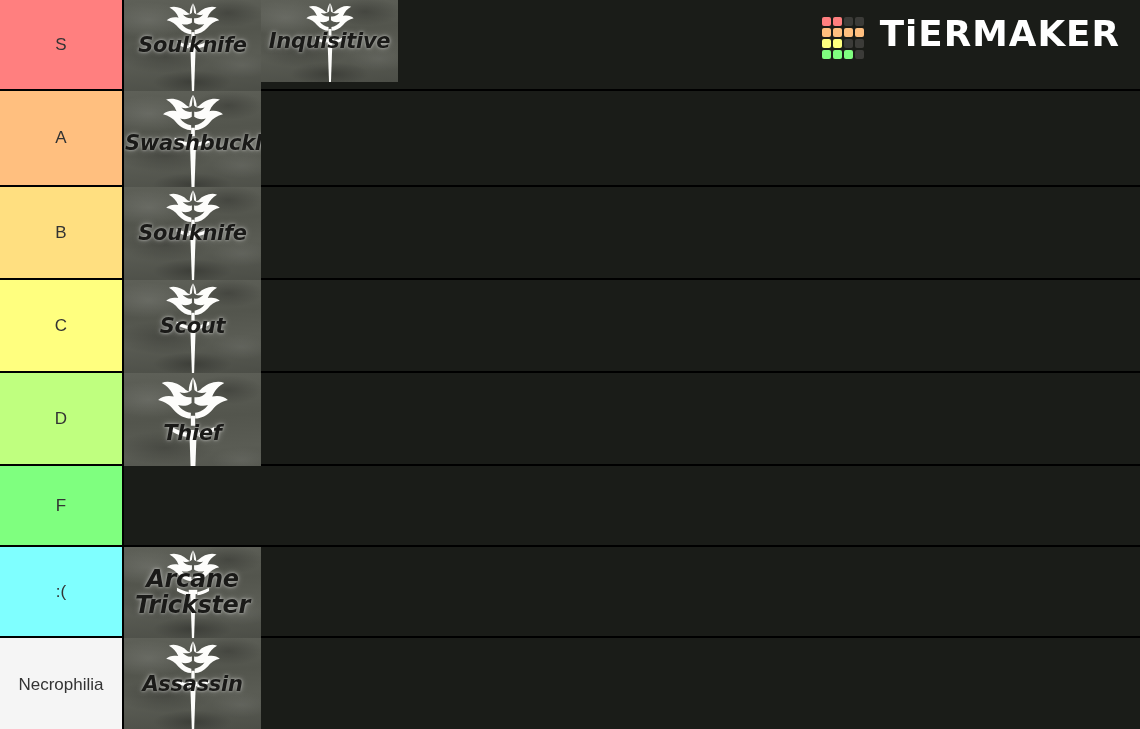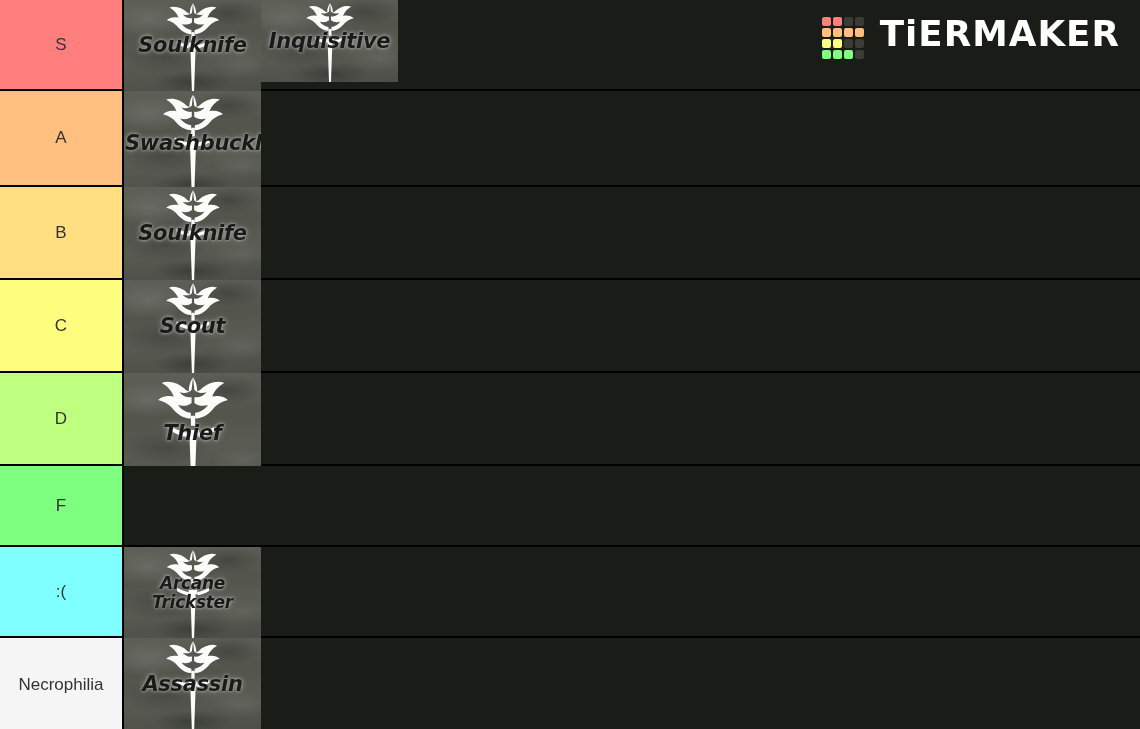--- a/index.html
+++ b/index.html
@@ -111,21 +111,21 @@
     font-weight: 700;
     font-size: 21px;
     line-height: 1.08;
     letter-spacing: -0.3px;
     padding: 0 1px;
     box-sizing: border-box;
     text-shadow:
       0 0 3px rgba(255,255,255,0.55),
       0 0 6px rgba(255,255,255,0.35);
   }
-  .card-title.two-line { font-size: 17px; }
+  .card-title.two-line { font-size: 24px; }
 
   
   .tm-logo {
     position: absolute;
     top: 17px;
     right: 22px;
     display: flex;
     flex-direction: row;
     align-items: flex-start;
     gap: 18px;

